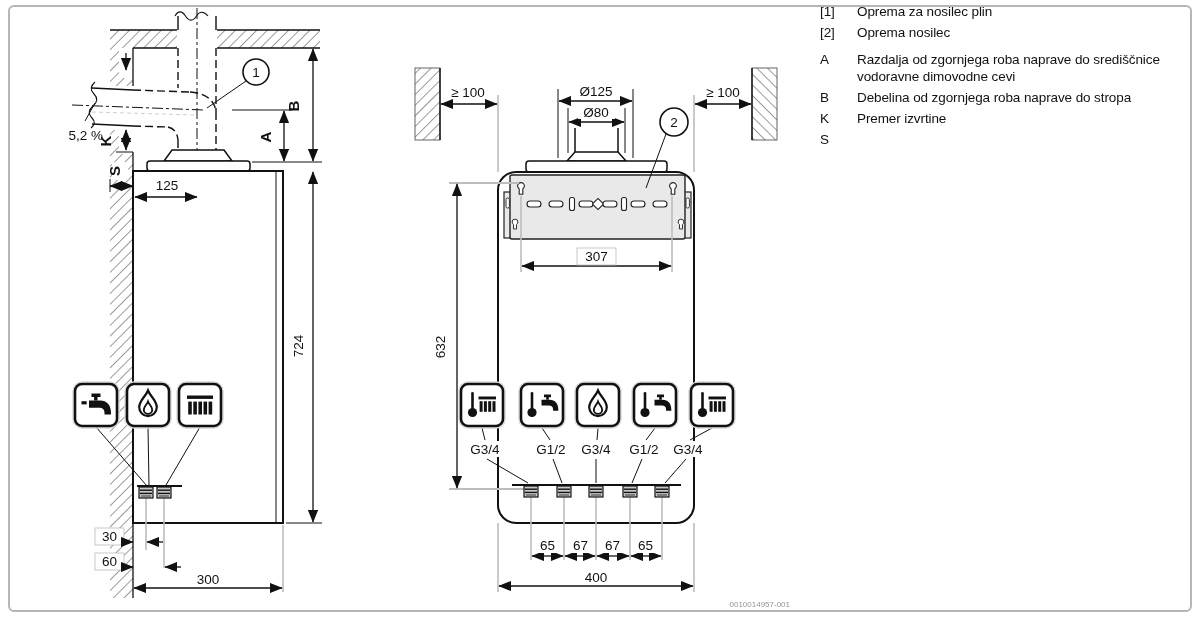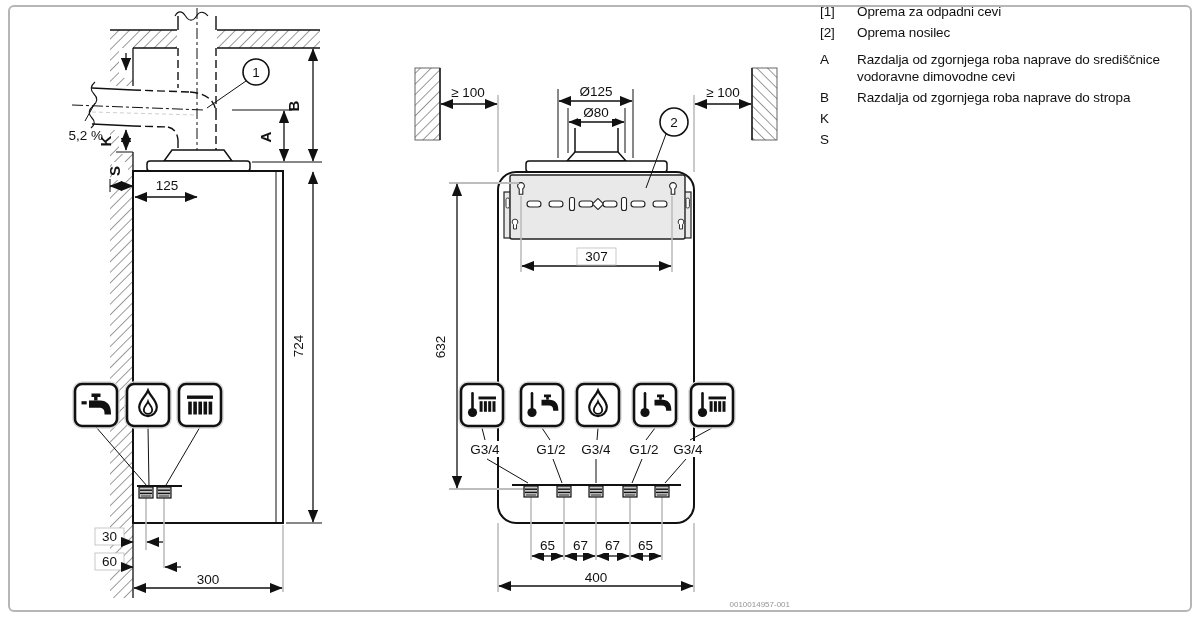--- a/index.html
+++ b/index.html
@@ -393,34 +393,35 @@
       </g>
     </g>
 
     <text class="tw" x="790" y="607" text-anchor="end">0010014957-001</text>
   </svg>
 
   
   <div class="legend">
     <div class="lrow">
       <span class="lkey">[1]</span>
-      <span class="ltext">Oprema za odpadni cevi</span>
+      <span class="ltext">Oprema za nosilec plin</span>
     </div>
     <div class="lrow">
       <span class="lkey">[2]</span>
       <span class="ltext">Oprema nosilec</span>
     </div>
     <div class="lrow gap">
       <span class="lkey">A</span>
       <span class="ltext">Razdalja od zgornjega roba naprave do središčnice vodoravne dimovodne cevi</span>
     </div>
     <div class="lrow">
       <span class="lkey">B</span>
-      <span class="ltext">Razdalja od zgornjega roba naprave do stropa</span>
+      <span class="ltext">Debelina od zgornjega roba naprave do stropa</span>
     </div>
     <div class="lrow">
       <span class="lkey">K</span>
+      <span class="ltext">Premer izvrtine</span>
     </div>
     <div class="lrow">
       <span class="lkey">S</span>
     </div>
   </div>
 </div>
 
 </body></html>

